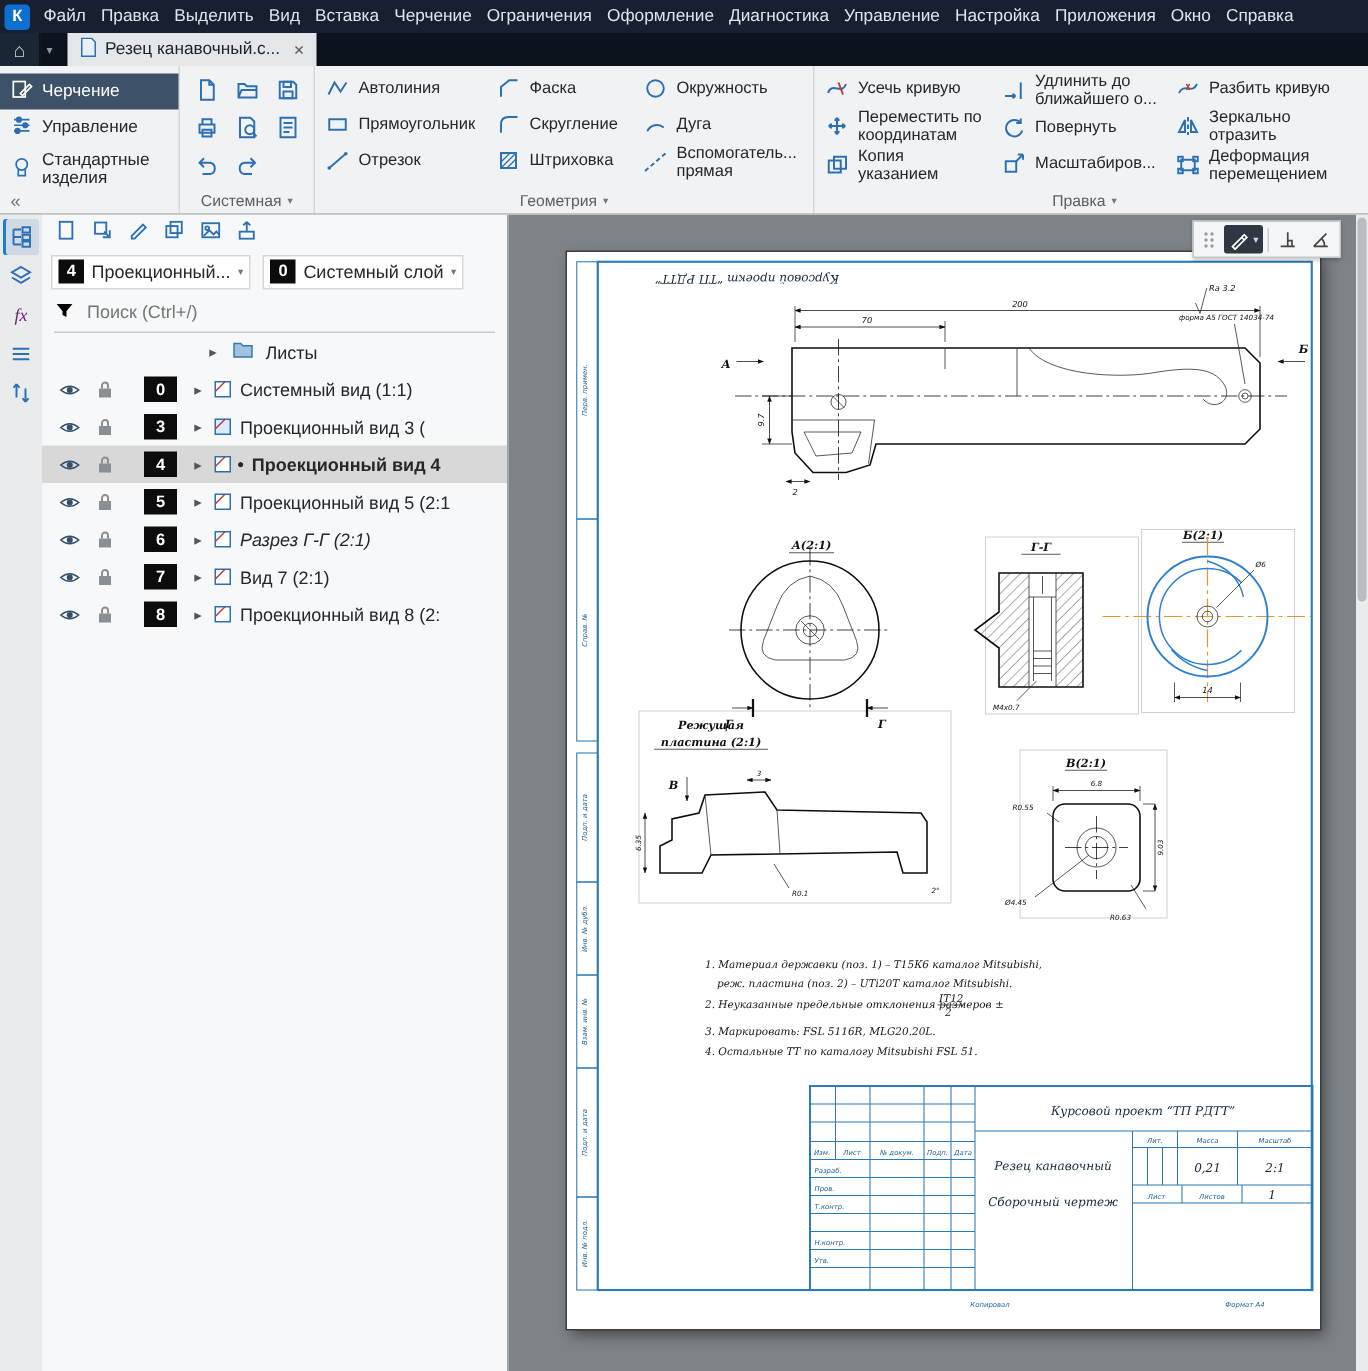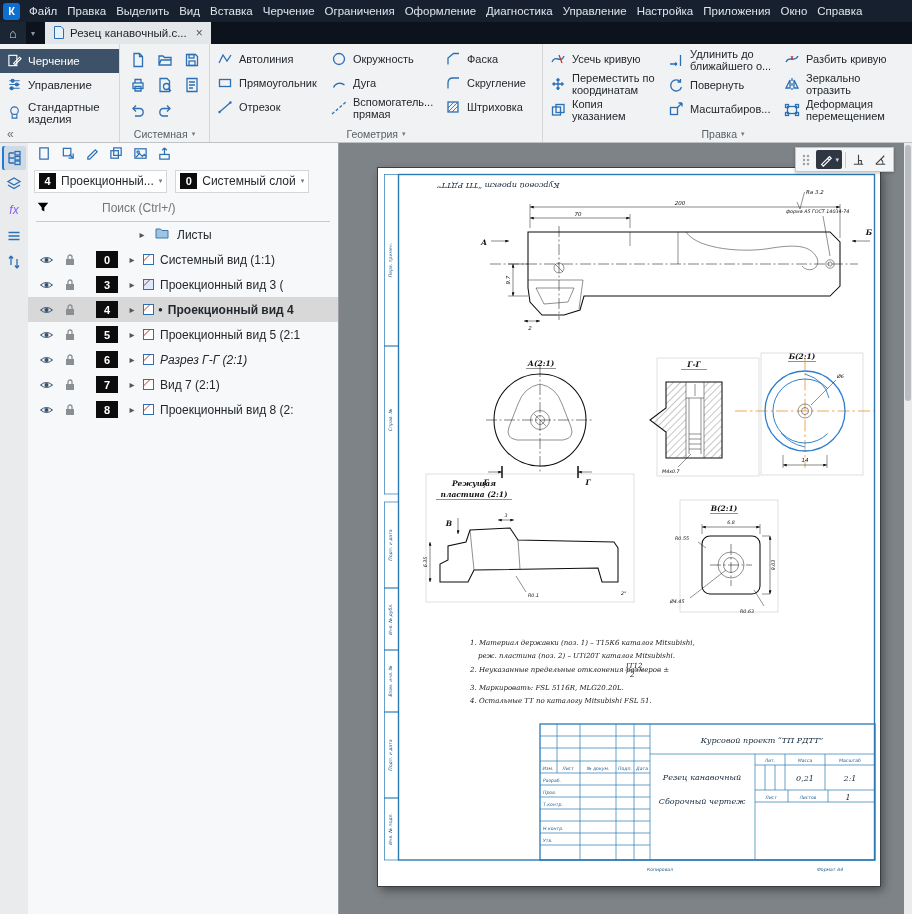--- a/index.html
+++ b/index.html
@@ -42,35 +42,35 @@
         background:none;border:0;text-align:left;min-height:24px;}
   .ticon{width:18px;height:16px;flex:none;display:flex;align-items:center;justify-content:center;}
   .tool-label{white-space:pre-line;line-height:12px;}
   .ic{stroke:#2b6fb4;fill:none;stroke-width:1.3;}
   
   .leftstrip{position:absolute;top:143px;left:0;width:28px;bottom:0;background:#e9ebed;
              border-right:1px solid #c8cbcd;display:flex;flex-direction:column;align-items:center;
              padding-top:3px;gap:2px;z-index:20;}
   .lsbtn{width:24px;height:24px;display:flex;align-items:center;justify-content:center;border-radius:2px;}
   .lsbtn.active{background:#cfdae4;box-shadow:inset 2px 0 0 #1e7cd7;}
-  .fx{font-family:Liberation Sans, sans-serif;font-style:italic;font-size:12px;color:#8b5cf6;}
+  .fx{font-family:Liberation Serif, serif;font-style:italic;font-size:12px;color:#701a75;}
   
   .sidebar{position:absolute;top:143px;left:28px;width:310px;bottom:0;background:#f7f8f9;
            border-right:1px solid #989ea3;display:flex;flex-direction:column;z-index:20;font-size:12px;}
   .sb-header{height:22px;display:flex;align-items:center;padding:0 8px;color:#2e3338;background:#eef0f2;flex:none;}
   .sb-header .gear{margin-left:auto;color:#5a6066;font-size:13px;}
   .sb-tools{height:24px;display:flex;align-items:center;gap:9px;padding:0 9px;flex:none;}
   .sb-dd{height:28px;display:flex;align-items:center;gap:8px;padding:0 6px;flex:none;}
   .dd{display:flex;align-items:center;gap:5px;border:1px solid #d4d7d9;background:#fff;height:21px;padding:0 4px;}
   .badge{min-width:17px;height:16px;background:#0c0c0c;color:#fff;font-size:11px;font-weight:bold;
          display:flex;align-items:center;justify-content:center;}
   .dd-label{white-space:nowrap;color:#23282d;}
   .sb-search{height:26px;display:flex;align-items:center;gap:6px;margin:0 8px;border-bottom:1px solid #c8cbcd;flex:none;}
   .sb-search input{border:0;outline:0;background:transparent;font-size:12px;color:#444;
-                   font-family:"Liberation Sans",sans-serif;width:230px;margin-left:44px;}
+                   font-family:"Liberation Sans",sans-serif;width:230px;}
   .tree{flex:1;overflow:hidden;color:#23282d;}
   .trow{height:25px;display:flex;align-items:center;padding-left:6px;}
   .trow.selected{background:#d8d8d8;}
   .trow.header-row{padding-left:120px;gap:5px;}
   .cell{width:24px;display:flex;align-items:center;justify-content:center;flex:none;}
   .vbadge{margin-left:14px;width:22px;height:17px;background:#0c0c0c;color:#fff;font-size:11px;font-weight:bold;
           display:flex;align-items:center;justify-content:center;flex:none;}
   .exp{width:16px;text-align:center;color:#555;font-size:10px;margin-left:6px;flex:none;}
   .vicon{width:17px;display:flex;align-items:center;justify-content:center;flex:none;}
   .tlabel{margin-left:3px;white-space:nowrap;overflow:hidden;}
@@ -251,20 +251,47 @@
             <span class="ticon">
               <svg width="16" height="16" viewBox="0 0 16 16" class="ic">
                 <path d="M2.5 13 L13.5 3.5"></path>
                 <circle cx="2.5" cy="13" r="1.2" fill="#2b6fb4" stroke="none"></circle>
                 <circle cx="13.5" cy="3.5" r="1.2" fill="#2b6fb4" stroke="none"></circle>
               </svg>
             </span>
             <span class="tool-label">Отрезок</span>
           </button>
       </div>
+      <div class="gcol" style="width:96px;">
+        <button class="tool">
+            <span class="ticon">
+              <svg width="16" height="16" viewBox="0 0 16 16" class="ic">
+                <path d="M3 13.5 V7 L8.5 2.5 H14"></path>
+              </svg>
+            </span>
+            <span class="tool-label">Фаска</span>
+          </button>
+        <button class="tool">
+            <span class="ticon">
+              <svg width="16" height="16" viewBox="0 0 16 16" class="ic">
+                <path d="M3 13.5 V8 Q3 3 8 3 H14"></path>
+              </svg>
+            </span>
+            <span class="tool-label">Скругление</span>
+          </button>
+        <button class="tool">
+            <span class="ticon">
+              <svg width="16" height="16" viewBox="0 0 16 16" class="ic">
+                <rect x="3" y="3" width="10" height="10"></rect>
+                <path d="M3 9 L9 3 M3 13 L13 3 M7 13 L13 7" stroke-width="0.9"></path>
+              </svg>
+            </span>
+            <span class="tool-label">Штриховка</span>
+          </button>
+      </div>
       <div class="gcol" style="width:112px;">
         <button class="tool">
             <span class="ticon">
               <svg width="16" height="16" viewBox="0 0 16 16" class="ic">
                 <circle cx="8" cy="8" r="5.5"></circle>
               </svg>
             </span>
             <span class="tool-label">Окружность</span>
           </button>
         <button class="tool">
@@ -276,47 +303,20 @@
             <span class="tool-label">Дуга</span>
           </button>
         <button class="tool">
             <span class="ticon">
               <svg width="16" height="16" viewBox="0 0 16 16" class="ic">
                 <path d="M1 14 L15 2" stroke-dasharray="3 2"></path>
               </svg>
             </span>
             <span class="tool-label">Вспомогатель...
 прямая</span>
-          </button>
-      </div>
-      <div class="gcol" style="width:96px;">
-        <button class="tool">
-            <span class="ticon">
-              <svg width="16" height="16" viewBox="0 0 16 16" class="ic">
-                <path d="M3 13.5 V7 L8.5 2.5 H14"></path>
-              </svg>
-            </span>
-            <span class="tool-label">Фаска</span>
-          </button>
-        <button class="tool">
-            <span class="ticon">
-              <svg width="16" height="16" viewBox="0 0 16 16" class="ic">
-                <path d="M3 13.5 V8 Q3 3 8 3 H14"></path>
-              </svg>
-            </span>
-            <span class="tool-label">Скругление</span>
-          </button>
-        <button class="tool">
-            <span class="ticon">
-              <svg width="16" height="16" viewBox="0 0 16 16" class="ic">
-                <rect x="3" y="3" width="10" height="10"></rect>
-                <path d="M3 9 L9 3 M3 13 L13 3 M7 13 L13 7" stroke-width="0.9"></path>
-              </svg>
-            </span>
-            <span class="tool-label">Штриховка</span>
           </button>
       </div>
     </div>
     <div class="group-label">
       <span>Геометрия</span>
       <span class="caret">▾</span>
     </div>
   </div>
 
   <div class="group" style="border-right:0;">

